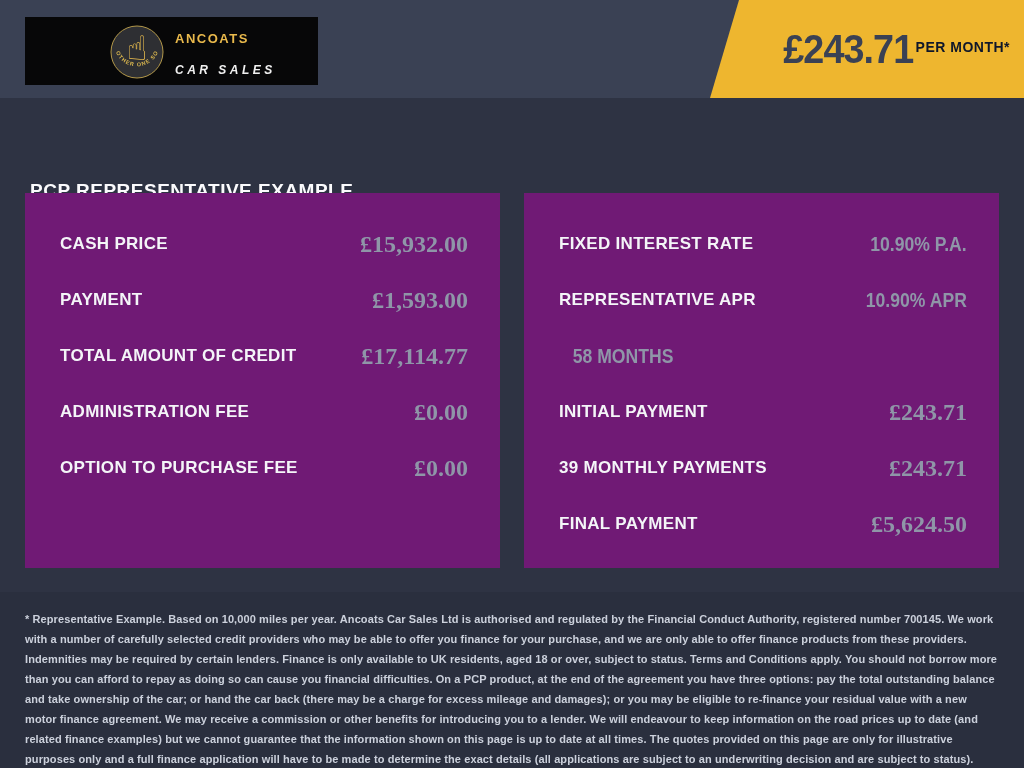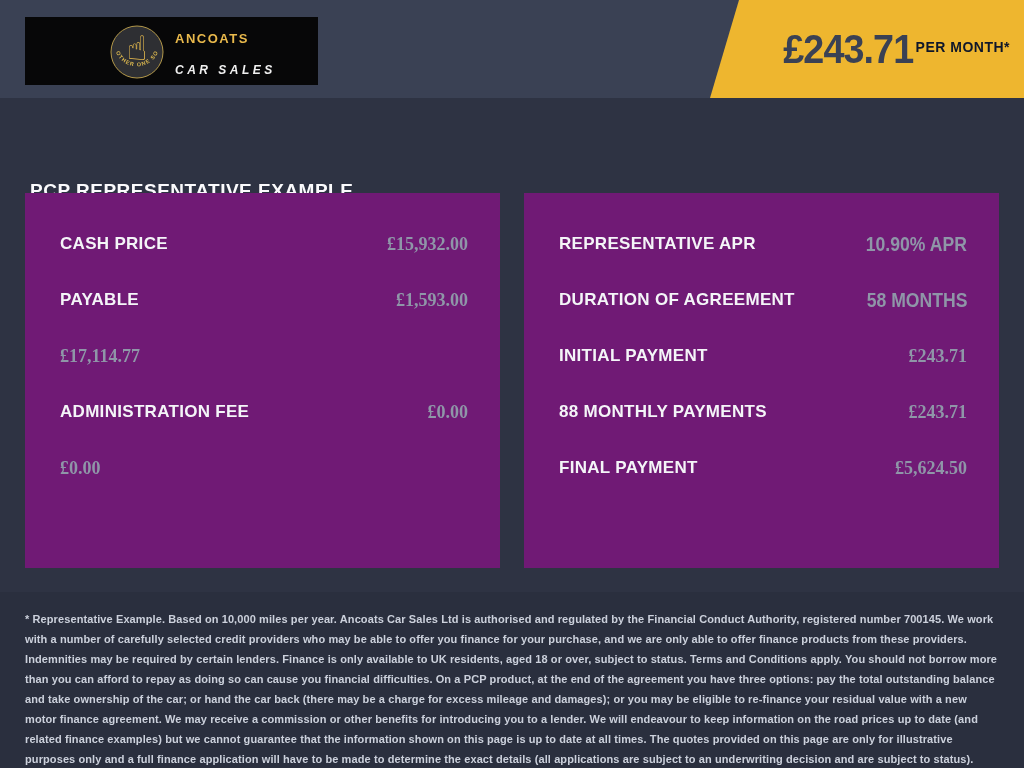--- a/index.html
+++ b/index.html
@@ -33,21 +33,21 @@
     color:#fbfbfd;letter-spacing:.5px;margin-top:44px;}
 
   
   .panel{position:absolute;top:193px;width:475px;height:375px;background:#701a75;
     box-sizing:border-box;padding:23px 32px 16px 35px;display:flex;flex-direction:column;}
   .panel-left{left:25px;}
   .panel-right{left:524px;}
   .row{height:56px;display:flex;align-items:center;justify-content:space-between;}
   .row-label{font-size:17px;font-weight:bold;color:#f4f5f8;letter-spacing:.3px;white-space:nowrap;}
   .row-value{color:#8f96a8;white-space:nowrap;text-align:right;}
-  .val-serif{font-family:"Liberation Serif","DejaVu Serif",serif;font-weight:bold;font-size:18px;}
+  .val-serif{font-family:"Liberation Serif","DejaVu Serif",serif;font-weight:bold;font-size:24px;}
   .val-narrow{font-family:"Liberation Sans",sans-serif;font-weight:bold;font-size:20px;
     transform:scaleX(.88);transform-origin:right center;letter-spacing:0;}
 
   
   .footer{position:absolute;left:0;top:592px;width:1024px;height:176px;background:#2a2f3e;
     box-sizing:border-box;padding:17px 25px 0 25px;}
   .disclaimer{font-size:11px;line-height:20px;font-weight:bold;color:#ccd1dc;letter-spacing:.1px;}
 </style>
 </head>
 <body>
@@ -80,50 +80,55 @@
   </div>
 
   <div class="page-title">PCP REPRESENTATIVE EXAMPLE</div>
 
   <div class="panel panel-left">
     <div class="row">
       <span class="row-label">CASH PRICE</span>
       <span class="row-value val-serif">£15,932.00</span>
     </div>
     <div class="row">
-      <span class="row-label">PAYABLE</span>
+      <span class="row-label">PAYMENT</span>
       <span class="row-value val-serif">£1,593.00</span>
     </div>
     <div class="row">
+      <span class="row-label">TOTAL AMOUNT OF CREDIT</span>
       <span class="row-value val-serif">£17,114.77</span>
     </div>
     <div class="row">
       <span class="row-label">ADMINISTRATION FEE</span>
       <span class="row-value val-serif">£0.00</span>
     </div>
     <div class="row">
+      <span class="row-label">OPTION TO PURCHASE FEE</span>
       <span class="row-value val-serif">£0.00</span>
     </div>
   </div>
 
   <div class="panel panel-right">
     <div class="row">
+      <span class="row-label">FIXED INTEREST RATE</span>
+      <span class="row-value val-narrow">10.90% P.A.</span>
+    </div>
+    <div class="row">
       <span class="row-label">REPRESENTATIVE APR</span>
       <span class="row-value val-narrow">10.90% APR</span>
     </div>
     <div class="row">
-      <span class="row-label">DURATION OF AGREEMENT</span>
       <span class="row-value val-narrow">58 MONTHS</span>
     </div>
     <div class="row">
       <span class="row-label">INITIAL PAYMENT</span>
       <span class="row-value val-serif">£243.71</span>
     </div>
     <div class="row">
-      <span class="row-label">88 MONTHLY PAYMENTS</span>
+      <span class="row-label">39 MONTHLY PAYMENTS</span>
       <span class="row-value val-serif">£243.71</span>
     </div>
     <div class="row">
       <span class="row-label">FINAL PAYMENT</span>
       <span class="row-value val-serif">£5,624.50</span>
     </div>
   </div>
 
   <div class="footer">
     <div class="disclaimer">* Representative Example. Based on 10,000 miles per year. Ancoats Car Sales Ltd is authorised and regulated by the Financial Conduct Authority, registered number 700145. We work with a number of carefully selected credit providers who may be able to offer you finance for your purchase, and we are only able to offer finance products from these providers. Indemnities may be required by certain lenders. Finance is only available to UK residents, aged 18 or over, subject to status. Terms and Conditions apply. You should not borrow more than you can afford to repay as doing so can cause you financial difficulties. On a PCP product, at the end of the agreement you have three options: pay the total outstanding balance and take ownership of the car; or hand the car back (there may be a charge for excess mileage and damages); or you may be eligible to re-finance your residual value with a new motor finance agreement. We may receive a commission or other benefits for introducing you to a lender. We will endeavour to keep information on the road prices up to date (and related finance examples) but we cannot guarantee that the information shown on this page is up to date at all times. The quotes provided on this page are only for illustrative purposes only and a full finance application will have to be made to determine the exact details (all applications are subject to an underwriting decision and are subject to status). Ancoats Car Sales Ltd acts as a credit broker and not a lender. Address: 184-188 Oldham Road, Manchester, M4 6BQ</div>

